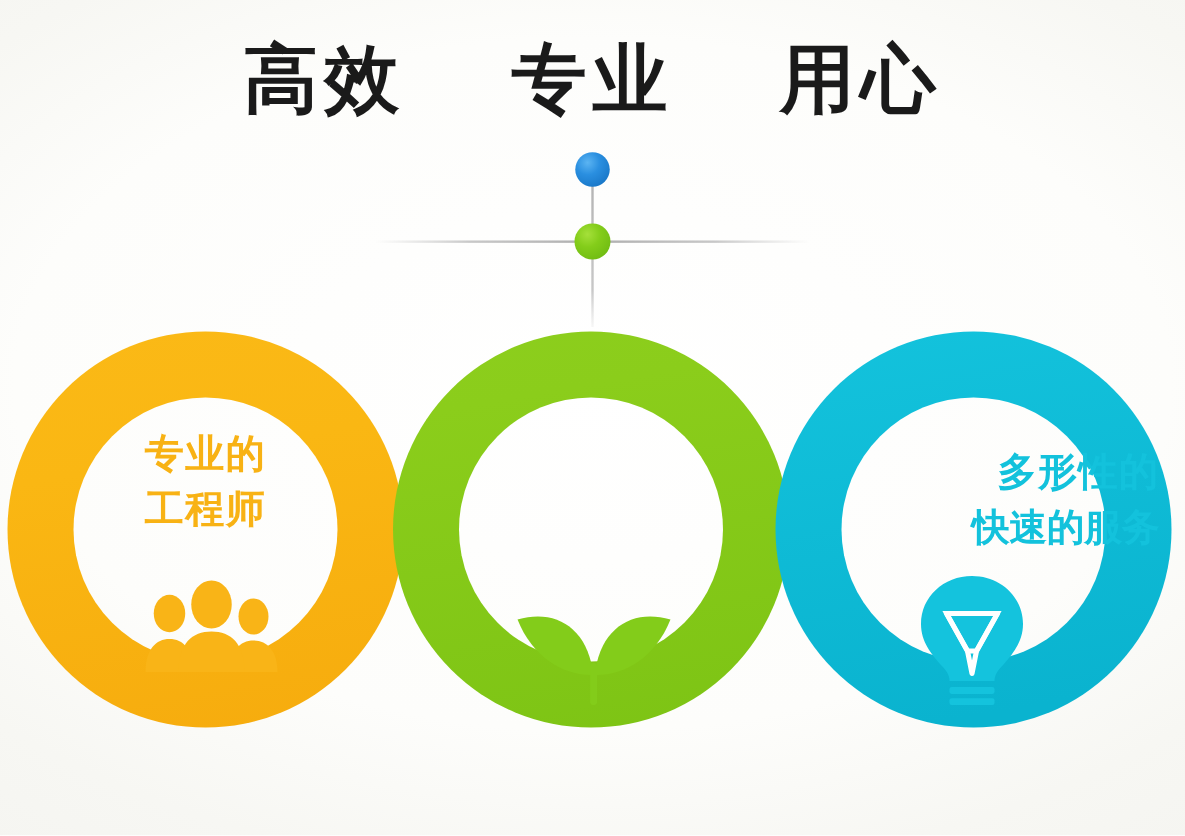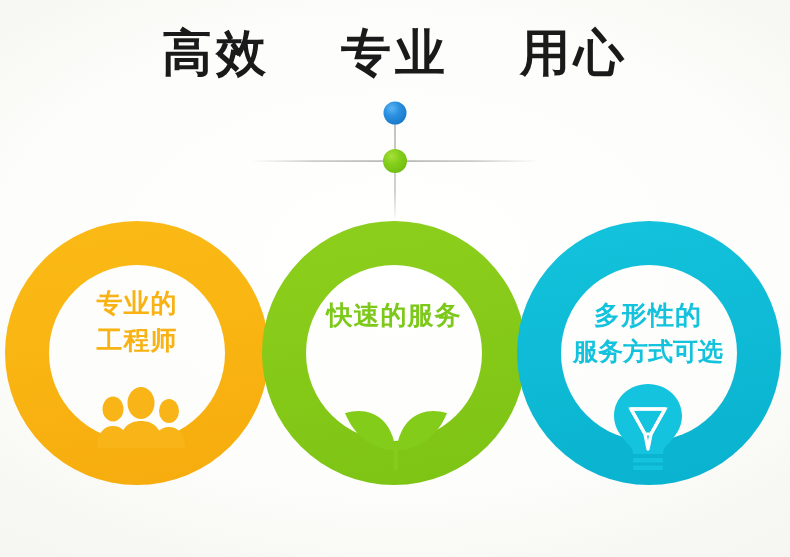--- a/index.html
+++ b/index.html
@@ -66,21 +66,21 @@
     font-weight:bold;
     line-height:1.42;
     letter-spacing:1px;
     white-space:nowrap;
   }
   .cell.wide{width:250px;}
   .cell.wide .line.l2{font-size:25px;letter-spacing:0px;}
 
   .c1{left:37px; top:285px;}
   .c2{left:294px;top:297px;}
-  .c3{left:523px;top:297px;}
+  .c3{left:523px;top:297px;text-align:right;}
 
   .c1 .line{color:#f8b214;}
   .c2 .line{color:#7dc91a;}
   .c3 .line{color:#13c2dc;}
 
   .icon-wrap{
     position:absolute;
     z-index:30;
     pointer-events:none;
   }
@@ -204,38 +204,37 @@
         <ellipse cx="74" cy="25" rx="10" ry="12"></ellipse>
         <path d="M58 62 C58 48 65 41 74 41 C83 41 90 48 90 62 Z"></path>
 
         <ellipse cx="46" cy="17" rx="13.5" ry="16"></ellipse>
         <path d="M24 62 C24 43 33 35 46 35 C59 35 68 43 68 62 Z"></path>
       </g>
     </svg>
   </div>
 
   <div class="cell c2">
-    <div class="line l1">快速的服务</div>
   </div>
   <div class="icon-wrap i2">
     <svg viewBox="0 0 118 86" width="118" height="86">
       <g fill="#83cc1a">
 
         <path d="M57 66 C38 66 18 54 8 29 C32 22 53 33 58 62 Z"></path>
 
         <path d="M61 66 C80 66 100 54 110 29 C86 22 65 33 60 62 Z"></path>
 
         <rect x="56.5" y="58" width="4.5" height="28" rx="1.6"></rect>
       </g>
     </svg>
   </div>
 
   <div class="cell c3 wide">
     <div class="line l1">多形性的</div>
-    <div class="line l2">服务方式可选</div>
+    <div class="line l2">快速的服务</div>
   </div>
   <div class="icon-wrap i3">
     <svg viewBox="0 0 82 88" width="82" height="88">
       <g fill="#14c3dd">
 
         <path d="M41 2 C22 2 7 16 7 34 C7 46 14 54 20 61 C24 65 26 68 26 72 L56 72 C56 68 58 65 62 61 C68 54 75 46 75 34 C75 16 60 2 41 2 Z"></path>
 
         <rect x="26" y="76" width="30" height="4.6" rx="1.4"></rect>
         <rect x="26" y="83.5" width="30" height="4.5" rx="1.4"></rect>
       </g>

